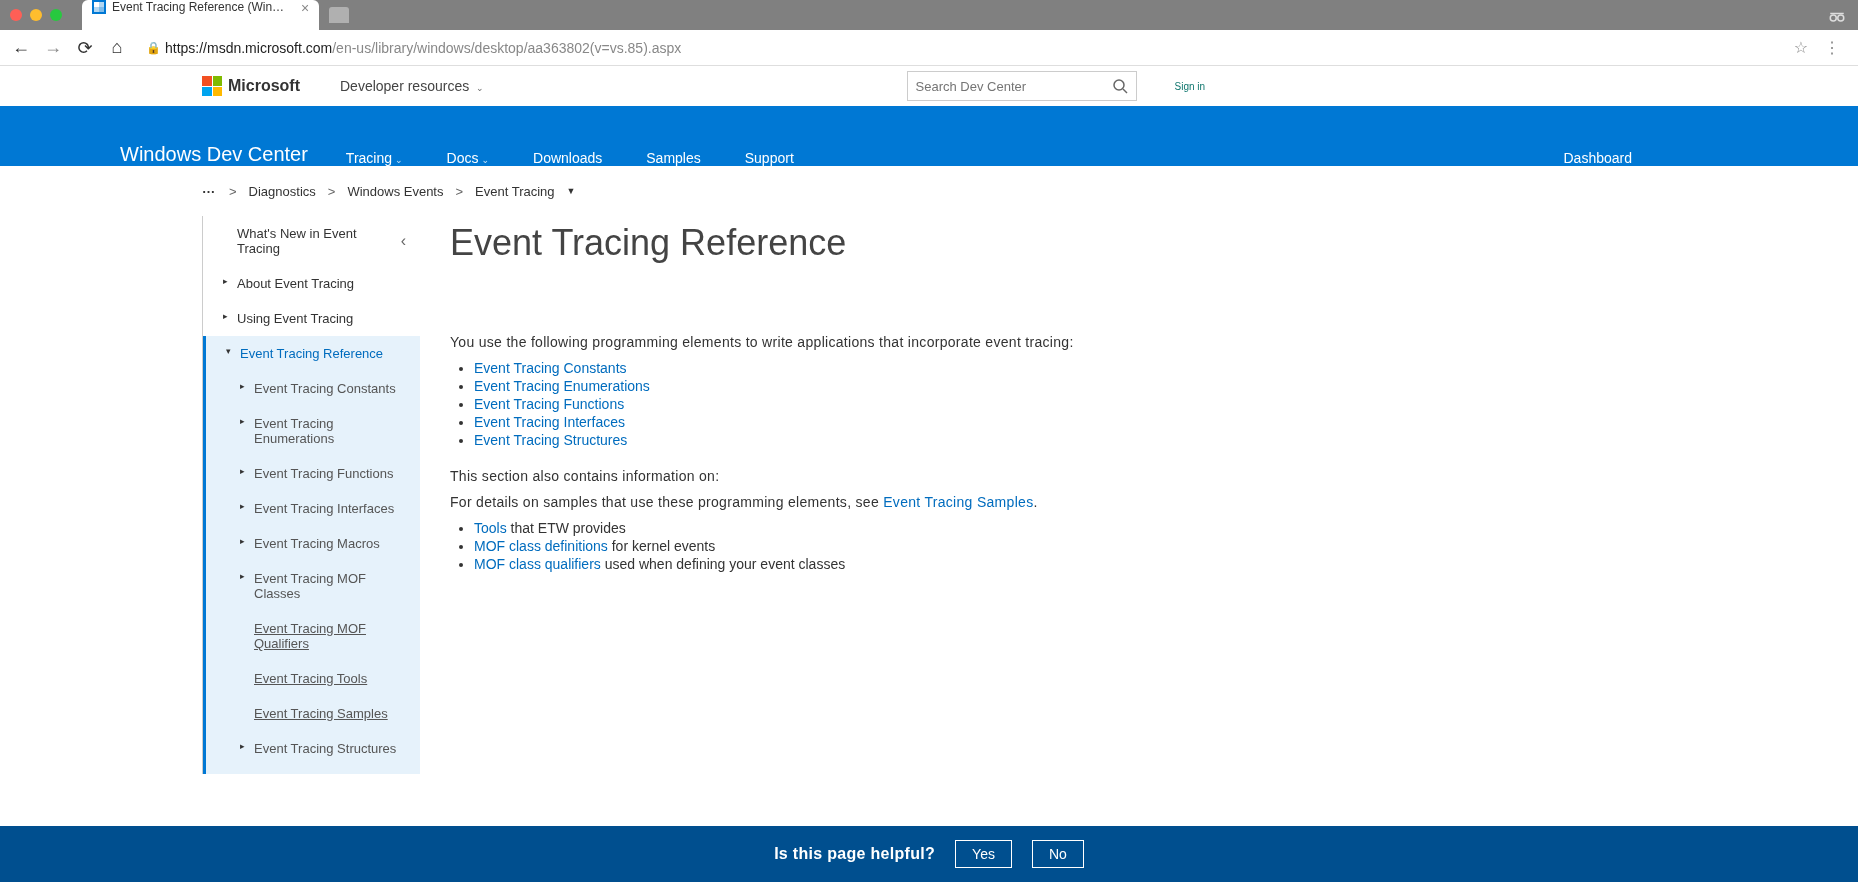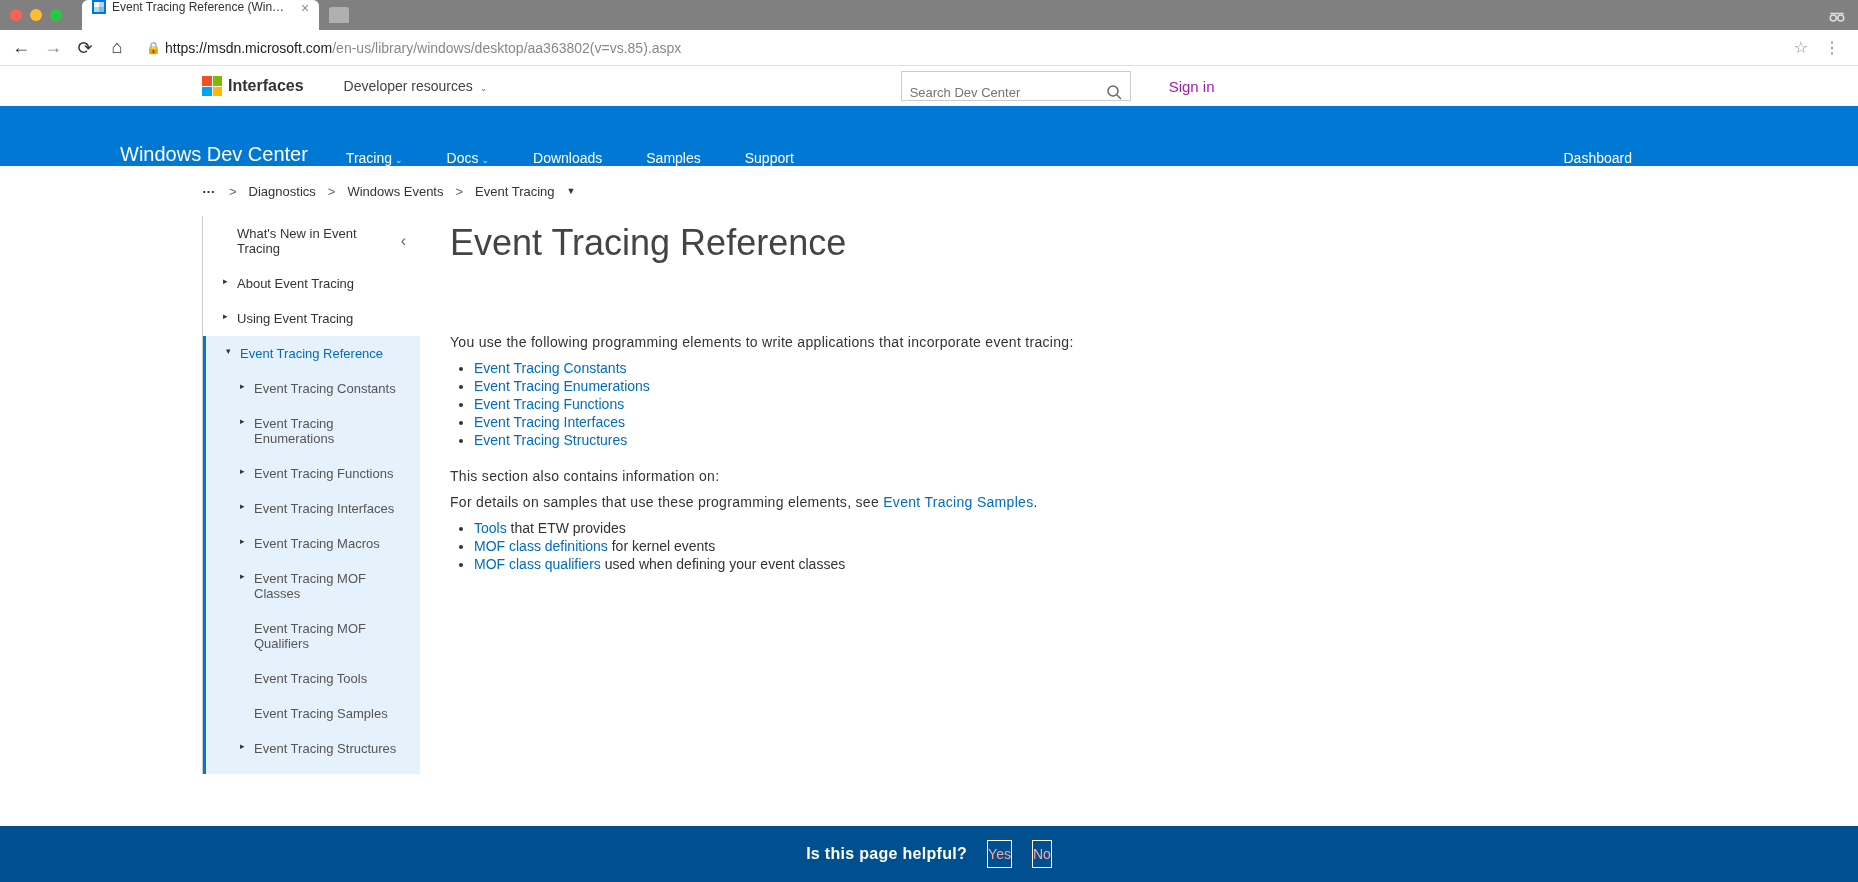--- a/index.html
+++ b/index.html
@@ -26,23 +26,23 @@
     .url-rest { color: #888; }
     .star, .dots { color: #888; margin: 0 8px; font-size:16px; }
     
     
     .ms-header { height: 40px; display: flex; align-items: center; padding: 0 0 0 202px; }
     .ms-logo { display: flex; align-items: center; gap: 6px; margin-right: 40px; }
     .ms-grid { width: 20px; height: 20px; display: grid; grid-template: 1fr 1fr / 1fr 1fr; gap: 1px; }
     .ms-grid span:nth-child(1){background:#f25022;} .ms-grid span:nth-child(2){background:#7fba00;} .ms-grid span:nth-child(3){background:#00a4ef;} .ms-grid span:nth-child(4){background:#ffb900;}
     .ms-text { font-size: 16px; color: #333; font-weight:600;}
     .dev-res { font-size: 14px; color: #444; }
-    .search-box { margin-left: auto; width: 230px; height: 30px; border: 1px solid #ccc; display: flex; align-items: flex-end; padding: 0 8px; font-size: 13px; color: #666; }
+    .search-box { margin-left: auto; width: 230px; height: 30px; border: 1px solid #ccc; display: flex; align-items: center; padding: 0 8px; font-size: 13px; color: #666; }
     .search-box input { border: none; outline: none; flex: 1; font-size:13px;}
-    .signin { margin: 0 20px; font-size: 15px; color: #a21caf; margin-right:auto; padding-left:18px; padding-right:230px;}
+    .signin { margin: 0 20px; font-size: 10px; color: #0f766e; margin-right:auto; padding-left:18px; padding-right:230px;}
     
     
     .blue-nav { height: 60px; background: #0078d4; display: flex; align-items: flex-end; padding-left: 120px; color: #fff; }
     .dev-center { font-size: 20px; margin-right: 38px; }
     .nav-item { font-size: 14px; margin-right: 44px; }
     .dashboard { margin-left: auto; margin-right: 226px; font-size: 14px; }
     .chev { font-size: 9px; margin-left: 3px; opacity:0.8;}
     
     
     .breadcrumb { height: 50px; display: flex; align-items: center; padding-left: 202px; font-size: 13px; color: #333; gap: 12px; }
@@ -50,37 +50,37 @@
     .bc-dots { letter-spacing:2px; font-weight:bold;}
     
     
     .main { display: flex; padding-left: 202px; }
     .sidebar { width: 218px; border-left: 1px solid #ccc; }
     .side-item { padding: 10px 10px 10px 34px; font-size: 13px; color: #333; position:relative; cursor:pointer; }
     .side-item.top { display:flex; align-items:center; }
     .side-item .tri { position:absolute; left:20px; font-size:9px; color:#333;}
     .side-item .tri.sub { left:34px; }
     .side-item.child { padding-left: 48px; color: #555; }
-    .side-item.grandchild { padding-left: 48px; color:#555; }
+    .side-item.grandchild { padding-left: 48px; color:#555;text-decoration:underline; }
     .side-group { background: #e6f2fb; border-left:3px solid #0078d4; padding-bottom:8px;}
     .side-item.active { color: #006cbe; }
     .collapse { margin-left:auto; font-size:16px; color:#666; padding-right:4px;}
     
     
     .content { flex: 1; padding: 0 30px; max-width: 920px;}
     .content h1 { font-size: 36px; font-weight: 300; color: #444; margin-bottom: 70px; margin-top: 6px;}
     .content p { font-size: 14px; color: #333; letter-spacing:0.3px; margin-bottom:10px;}
     .content ul { margin: 8px 0 20px 24px; }
     .content li { font-size: 14px; color: #333; margin-bottom: 2px; }
     .content a { color: #006cbe; text-decoration:none; }
     
     
     .feedback { position: fixed; bottom: 0; left: 0; right: 0; height: 56px; background: #004f8f; display: flex; align-items: center; justify-content: center; gap: 20px; color: #fff;}
     .feedback .q { font-size: 16px; font-weight: 600; letter-spacing:0.3px;}
-    .feedback button { background: transparent; border: 1px solid #fff; color: #fca5a5; padding: 5px 0; font-size: 14px; cursor:pointer; font-family:inherit;}
+    .feedback button { background: transparent; border: 1px solid #fff; color: #ffffff; padding: 5px 16px; font-size: 14px; cursor:pointer; font-family:inherit;}
   </style>
 </head>
 <body>
 
 <div class="browser-top">
   <div class="traffic-lights">
     <div class="light red"></div>
     <div class="light yellow"></div>
     <div class="light green"></div>
   </div>
@@ -121,21 +121,21 @@
 </div>
 
 <div class="ms-header">
   <div class="ms-logo">
     <div class="ms-grid">
         <span></span>
         <span></span>
         <span></span>
         <span></span>
       </div>
-    <span class="ms-text">Interfaces</span>
+    <span class="ms-text">Microsoft</span>
   </div>
   <div class="dev-res">
     <span>Developer resources</span>
     <span class="chev">⌄</span>
   </div>
   <div class="search-box">
     <input placeholder="Search Dev Center" style="">
     <svg width="16" height="16" viewBox="0 0 16 16">
         <circle cx="7" cy="7" r="5" fill="none" stroke="#666" stroke-width="1.5"></circle>
         <line x1="11" y1="11" x2="15" y2="15" stroke="#666" stroke-width="1.5"></line>

